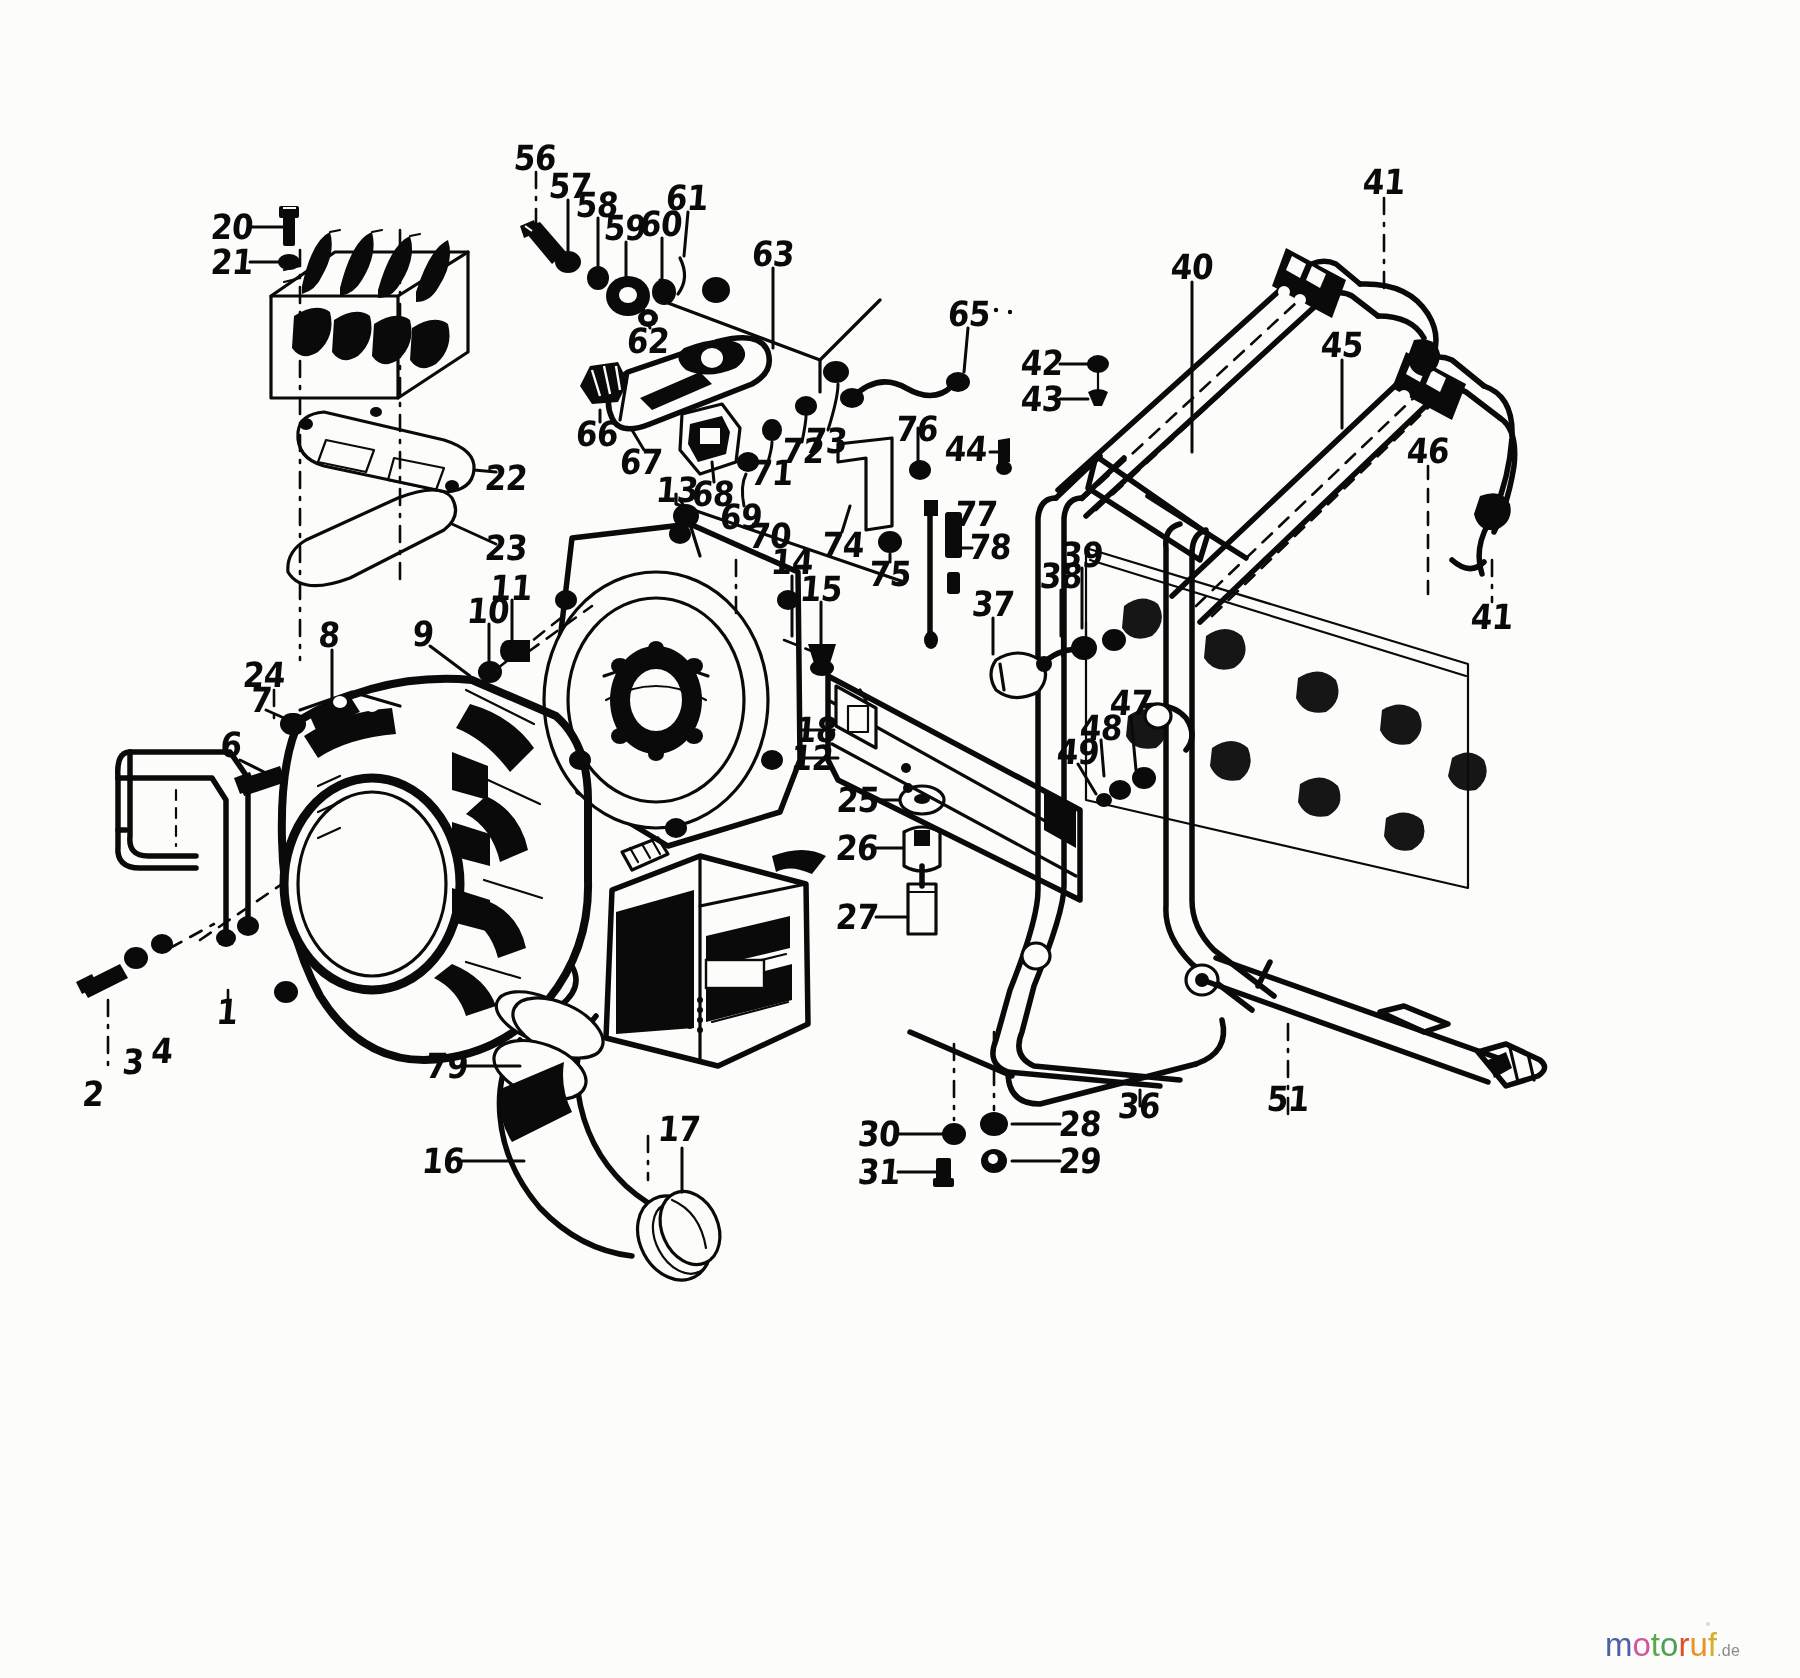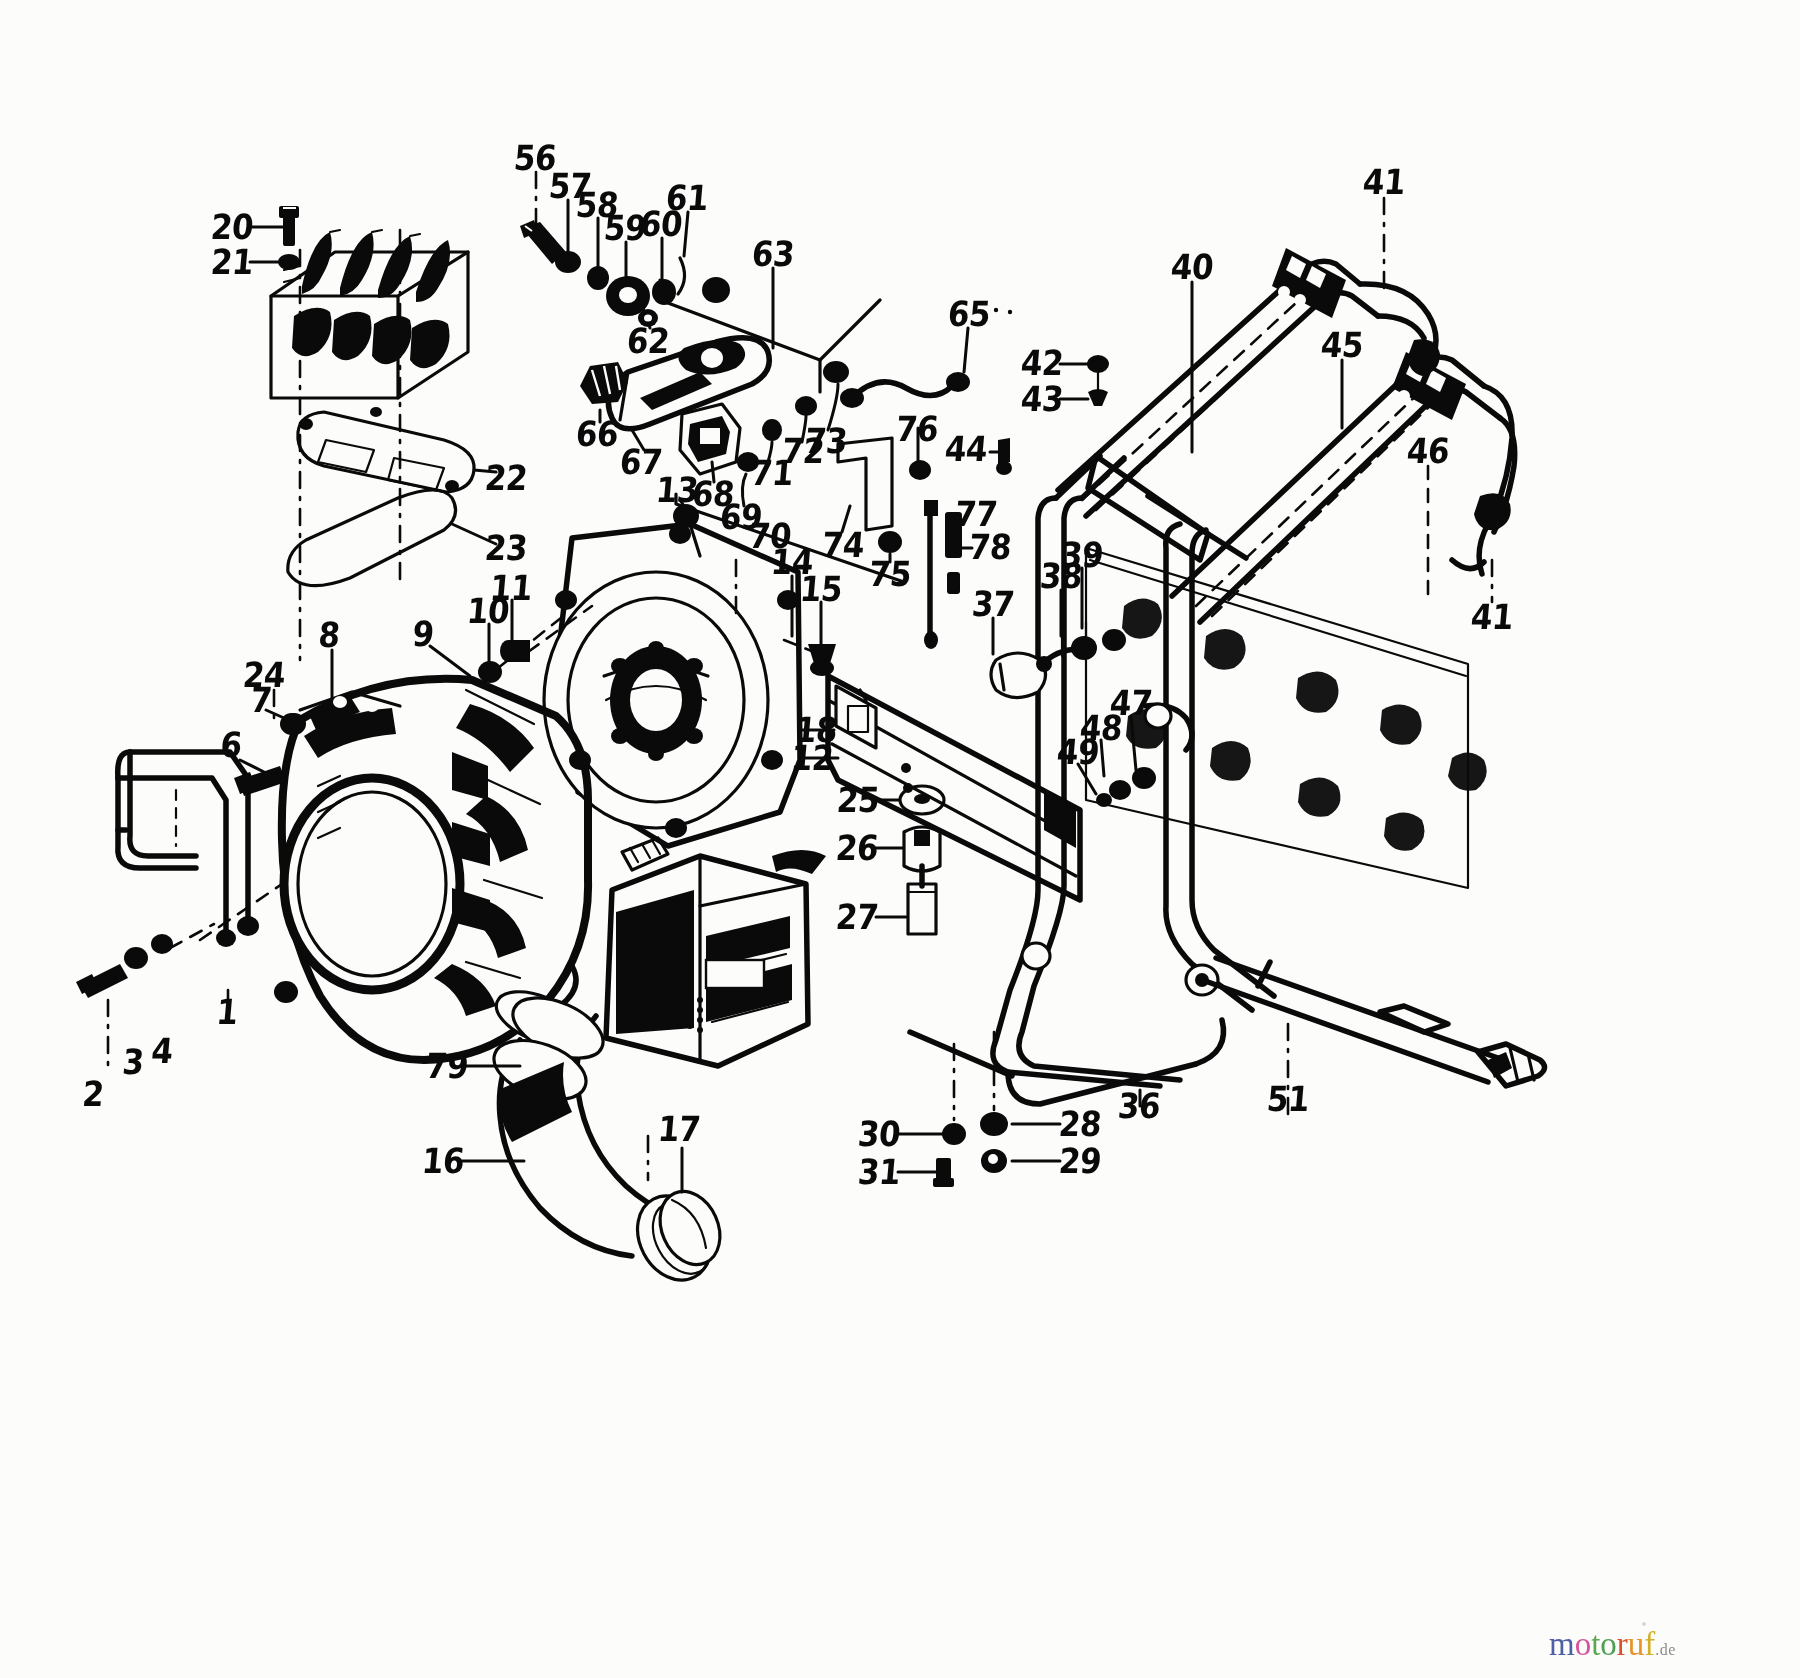--- a/index.html
+++ b/index.html
@@ -35,23 +35,23 @@
     color: #0a0a0a;
     letter-spacing: -0.5px;
     white-space: nowrap;
     transform: translate(-50%, -50%) skewX(-5deg) scaleY(1.12);
     -webkit-font-smoothing: none;
     user-select: none;
   }
   
   #watermark {
     position: absolute;
-    left: 1549px;
+    left: 1605px;
     top: 1628px;
-    font-family: Liberation Serif, serif;
+    font-family: Liberation Sans, sans-serif;
     font-size: 33px;
     line-height: 1;
     white-space: nowrap;
     user-select: none;
   }
   #watermark .l { font-weight: normal; }
   #watermark .tld {
     font-size: 16px;
     color: #8c8c8c;
     vertical-align: baseline;

